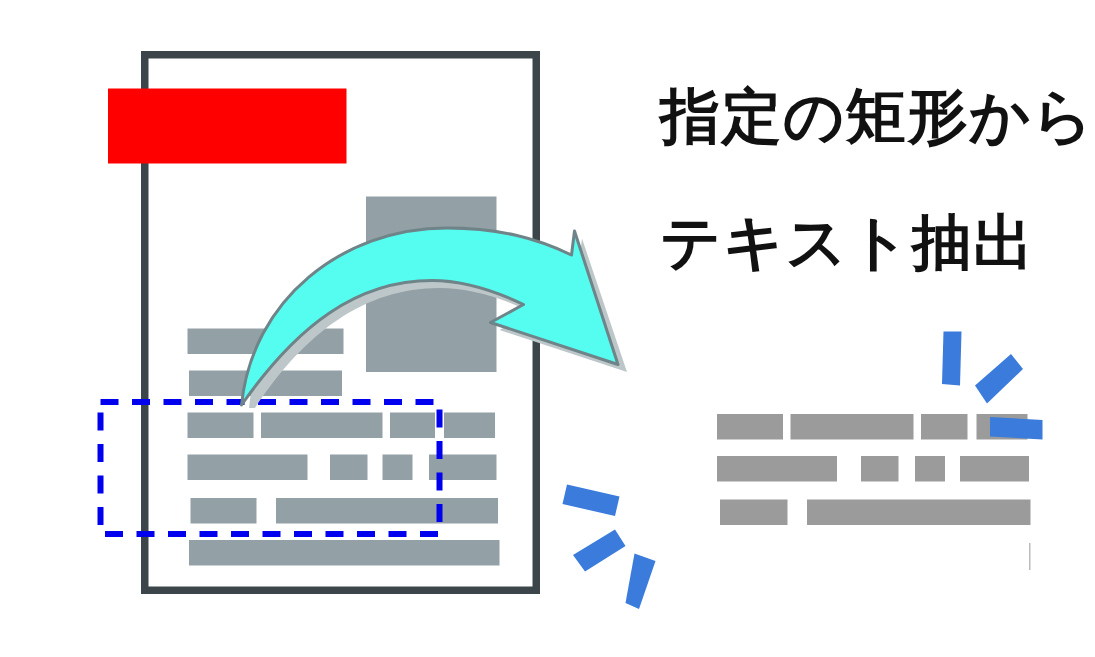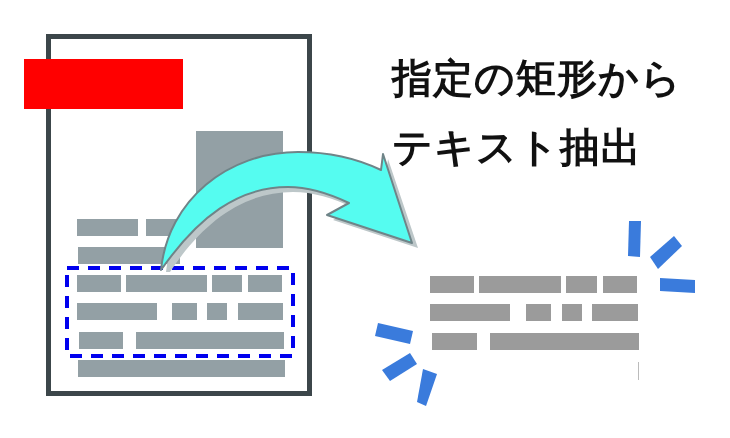--- a/index.html
+++ b/index.html
@@ -1,17 +1,17 @@
 <!DOCTYPE html>
 <html><head>
 <meta charset="utf-8">
 <style>
   html, body { margin: 0; padding: 0; background: #ffffff; }
   body { width: 730px; height: 438px; position: relative; overflow: hidden; font-family: "DejaVu Sans", sans-serif; }
-  .abs { position: absolute; }
+  .abs { position: absolute; margin-left: 48px; }
   .doc { left: 46px; top: 34px; width: 266px; height: 362px; border: 5px solid #3c464a; box-sizing: border-box; background: #fff; }
   .bar { background: #93a0a5; }
   .obar { background: #9b9b9b; }
   .red { left: 24px; top: 59px; width: 159px; height: 50px; background: #ff0000; }
   .title { font-weight: bold; color: #111; font-size: 40px; line-height: 1; letter-spacing: 1px; left: 392px; white-space: nowrap; }
   svg { position: absolute; left: 0; top: 0; }
 </style>
 </head>
 <body>
 
@@ -65,13 +65,13 @@
   </g>
 
   <g fill="#3a7bdc">
     <polygon points="378,323 413,331 410,344 375,336"></polygon>
     <polygon points="382,370 410,353 417,364 390,381"></polygon>
     <polygon points="423,369 437,374 426,406 417,402"></polygon>
   </g>
 </svg>
 
 <div class="abs title" style="top:58px;">指定の矩形から</div>
-<div class="abs title" style="top:127px;">テキスト抽出</div>
+<div class="abs title" style="top:142px;">テキスト抽出</div>
 
 </body></html>

